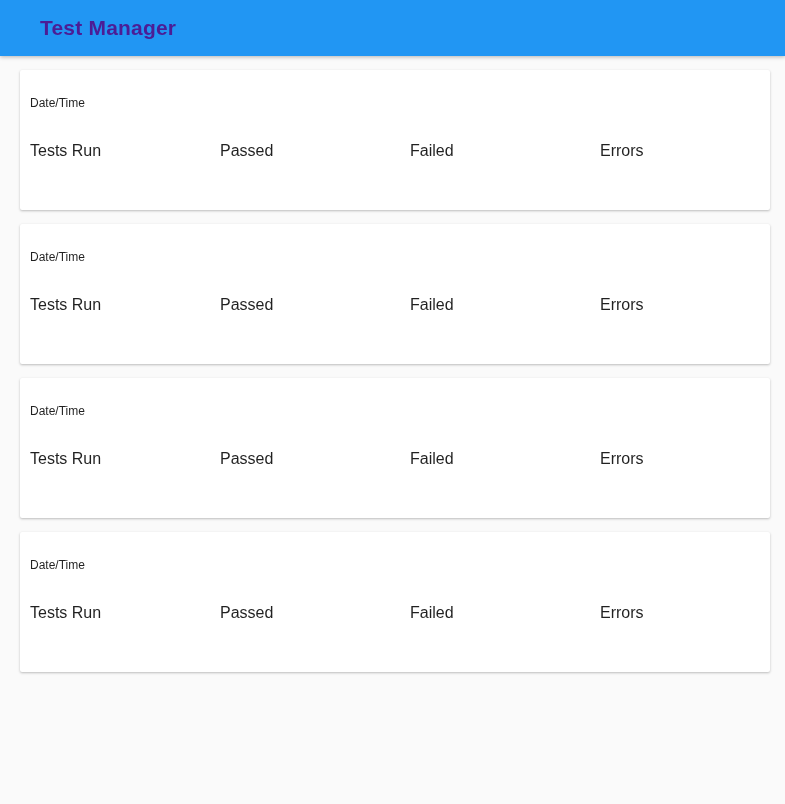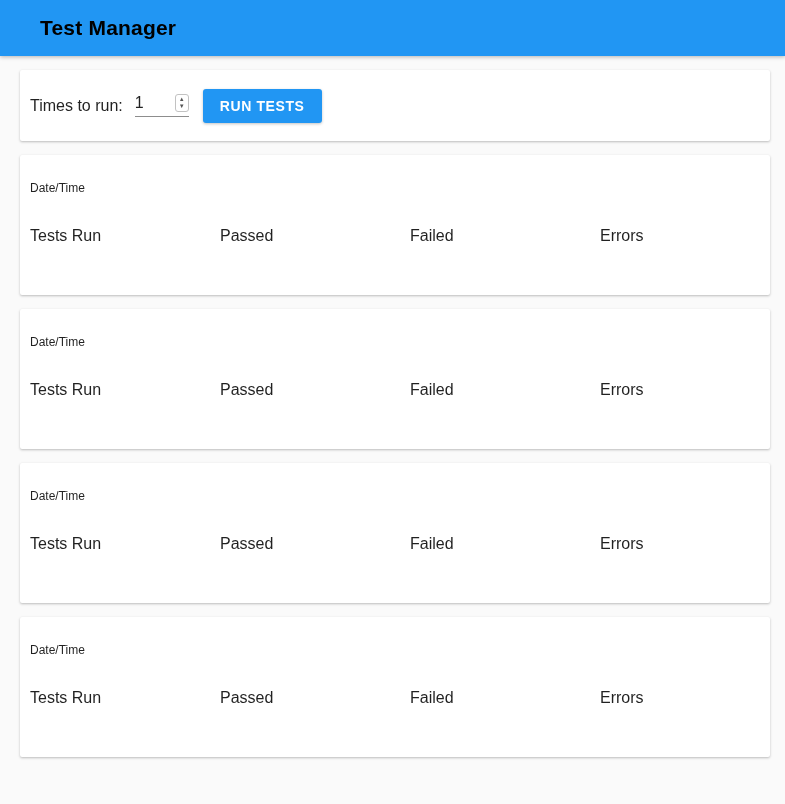--- a/index.html
+++ b/index.html
@@ -17,21 +17,21 @@
     height: 56px;
     background: #2196f3;
     display: flex;
     align-items: center;
     padding-left: 40px;
     box-shadow: 0 1px 4px rgba(0,0,0,0.28);
     position: relative;
     z-index: 2;
   }
   .appbar-title {
-    color: #000000;
+    color: #4c1d95;
     font-size: 21px;
     font-weight: 700;
     letter-spacing: 0.2px;
   }
   .content {
     padding: 14px 15px 0 20px;
   }
   .card {
     background: #ffffff;
     border-radius: 2px;
@@ -124,31 +124,20 @@
 <body>
 
 <div>
 
   <header class="appbar">
     <span class="appbar-title">Test Manager</span>
   </header>
 
   <main class="content">
 
-    <section class="card control-card">
-      <span class="field-label">Times to run:</span>
-      <span class="num-field">
-        <input class="num-input" type="text" value="1" style="">
-        <span class="stepper">
-          <span>▲</span>
-          <span>▼</span>
-        </span>
-      </span>
-      <button class="run-btn">RUN TESTS</button>
-    </section>
 
     <section class="card result-card">
       <div class="datetime-label">Date/Time</div>
       <div class="stats-row">
         <span class="stat-label">Tests Run</span>
         <span class="stat-label">Passed</span>
         <span class="stat-label">Failed</span>
         <span class="stat-label">Errors</span>
       </div>
     </section>

